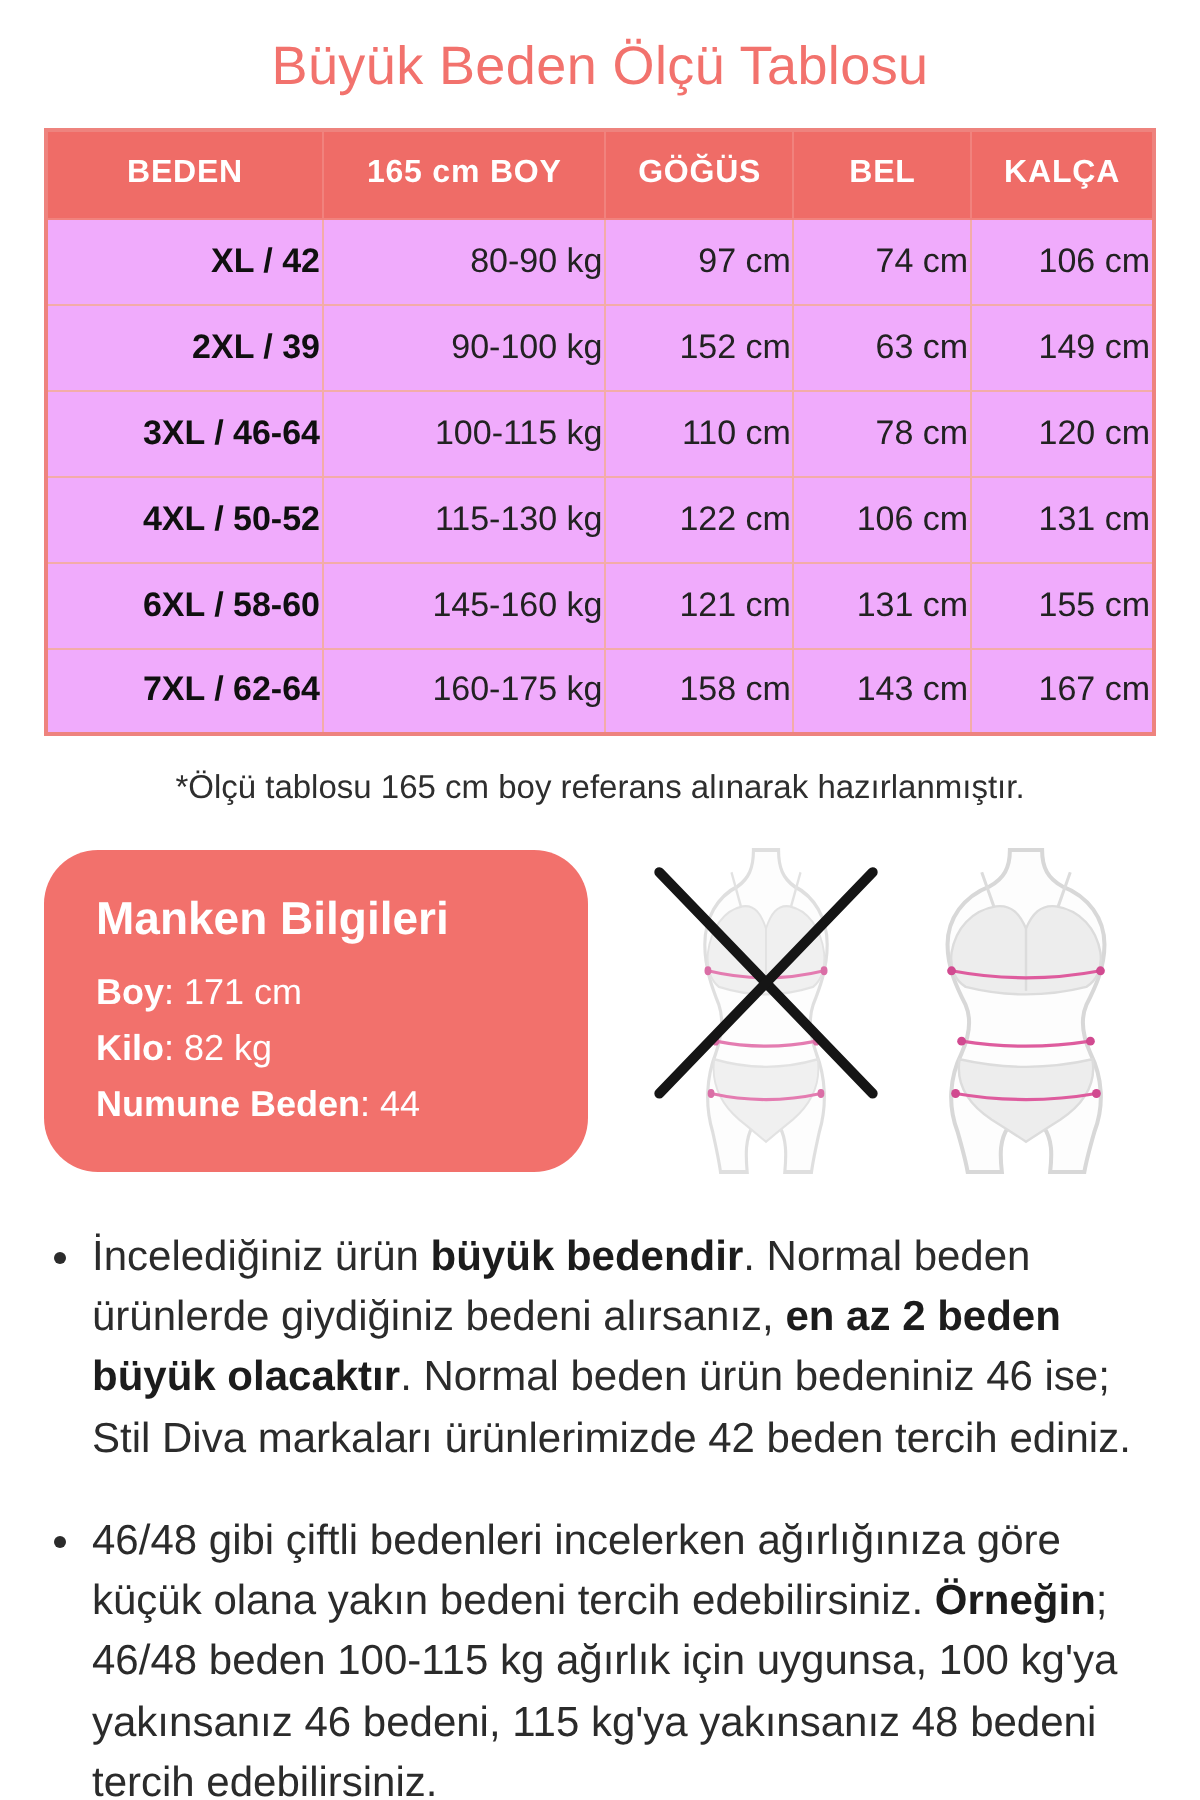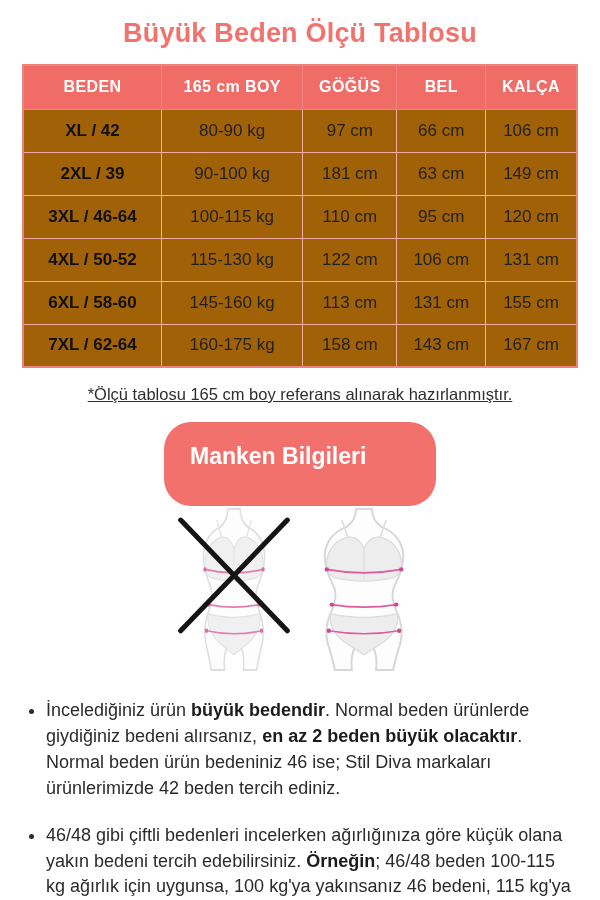--- a/index.html
+++ b/index.html
@@ -10,78 +10,78 @@
     font-family: "Liberation Sans", sans-serif;
     color: #2d2d2d;
   }
   .page { width: 600px; height: 900px; }
 
   
   .title {
     margin: 0; padding: 18px 0 15px;
     text-align: center;
     color: #F2726D;
-    font-size: 27px; font-weight: 700;
+    font-size: 27px; font-weight: 400;
     letter-spacing: 0.2px;
   }
 
   
   table.size-table {
     width: 556px; margin: 0 auto;
     border-collapse: collapse;
     border: 2px solid #EE837E;
     table-layout: fixed;
   }
   table.size-table th {
     background: #EF6C67; color: #ffffff;
     font-size: 16px; font-weight: 700;
     height: 44px; 
     letter-spacing: 0.4px;
     border: 1px solid #F1827D;
   }
   table.size-table td {
-    background: #a16207;
-    height: 43px; text-align: center;
+    background: #f0abfc;
+    height: 43px; text-align: right;
     font-size: 17px; color: #222222;
     border: 1px solid #F3ACA8;
   }
   table.size-table td.size-col { font-weight: 800; color: #101010; }
 
   
   .footnote {
     margin: 17px 0 0;
     text-align: center;
-    font-size: 16.5px; color: #2e2e2e; text-decoration: underline;
+    font-size: 16.5px; color: #2e2e2e;
   }
 
   
   .model-row {
     margin: 18px 22px 0;
-    display: flex; justify-content: space-between; align-items: center; flex-direction: column;
+    display: flex; justify-content: space-between; align-items: center;
   }
   .model-box {
     background: #F2716C; color: #ffffff;
     border-radius: 27px;
     padding: 21px 26px 23px;
     width: 272px;
   }
   .model-title { font-size: 23px; font-weight: 800; margin-bottom: 13px; }
   .model-line { font-size: 18px; margin: 7px 0 0; }
   .model-line b { font-weight: 800; }
 
   .figures { display: flex; align-items: center; gap: 4px; padding-right: 2px; }
   .figures svg { display: block; }
 
   
   ul.notes {
     margin: 26px 26px 0 28px;
     padding-left: 18px;
   }
   ul.notes li {
-    font-size: 18px; line-height: 1.44;
+    font-size: 21px; line-height: 1.44;
     color: #2b2b2b;
     margin-bottom: 21px;
   }
   ul.notes li b { font-weight: 800; color: #1c1c1c; }
 </style>
 </head>
 <body>
 
 <div class="page">
 
@@ -102,66 +102,71 @@
           <th>GÖĞÜS</th>
           <th>BEL</th>
           <th>KALÇA</th>
         </tr>
     </thead>
     <tbody id="tbody">
         <tr>
           <td class="size-col">XL / 42</td>
           <td class="">80-90 kg</td>
           <td class="">97 cm</td>
-          <td class="">66 cm</td>
+          <td class="">74 cm</td>
           <td class="">106 cm</td>
         </tr>
         <tr>
           <td class="size-col">2XL / 39</td>
           <td class="">90-100 kg</td>
-          <td class="">181 cm</td>
+          <td class="">152 cm</td>
           <td class="">63 cm</td>
           <td class="">149 cm</td>
         </tr>
         <tr>
           <td class="size-col">3XL / 46-64</td>
           <td class="">100-115 kg</td>
           <td class="">110 cm</td>
-          <td class="">95 cm</td>
+          <td class="">78 cm</td>
           <td class="">120 cm</td>
         </tr>
         <tr>
           <td class="size-col">4XL / 50-52</td>
           <td class="">115-130 kg</td>
           <td class="">122 cm</td>
           <td class="">106 cm</td>
           <td class="">131 cm</td>
         </tr>
         <tr>
           <td class="size-col">6XL / 58-60</td>
           <td class="">145-160 kg</td>
-          <td class="">113 cm</td>
+          <td class="">121 cm</td>
           <td class="">131 cm</td>
           <td class="">155 cm</td>
         </tr>
         <tr>
           <td class="size-col">7XL / 62-64</td>
           <td class="">160-175 kg</td>
           <td class="">158 cm</td>
           <td class="">143 cm</td>
           <td class="">167 cm</td>
         </tr>
       </tbody>
   </table>
 
   <p class="footnote">*Ölçü tablosu 165 cm boy referans alınarak hazırlanmıştır.</p>
 
   <div class="model-row">
     <div class="model-box">
       <div class="model-title">Manken Bilgileri</div>
+      <div id="model-fields">
+          <div class="model-line"><b>Boy</b>: 171 cm</div>
+          <div class="model-line"><b>Kilo</b>: 82 kg</div>
+          <div class="model-line"><b>Numune Beden</b>: 44</div>
+        </div>
     </div>
 
     <div class="figures">
 
       <svg width="0" height="0" style="position:absolute" aria-hidden="true">
         <defs>
           <g id="body-fig">
             <path d="M52,3 C52,12 49,17 42,21 C29,26 21,37 21,50 C21,62 26,72 30,80 C33,87 32,95 28,104 C22,116 21,130 26,143 C28,150 30,157 31,163 L48,163 C47,154 47,147 51,141 C55,135 58,133 60,136 C62,133 65,135 69,141 C73,147 73,154 72,163 L89,163 C90,157 92,150 94,143 C99,130 98,116 92,104 C88,95 87,87 90,80 C94,72 99,62 99,50 C99,37 91,26 78,21 C71,17 68,12 68,3 Z" fill="#FDFDFD" stroke="#D8D8D8" stroke-width="2"></path>
             <path d="M44,31 L38,14" stroke="#DCDCDC" stroke-width="1.5" fill="none"></path>
             <path d="M76,31 L82,14" stroke="#DCDCDC" stroke-width="1.5" fill="none"></path>

